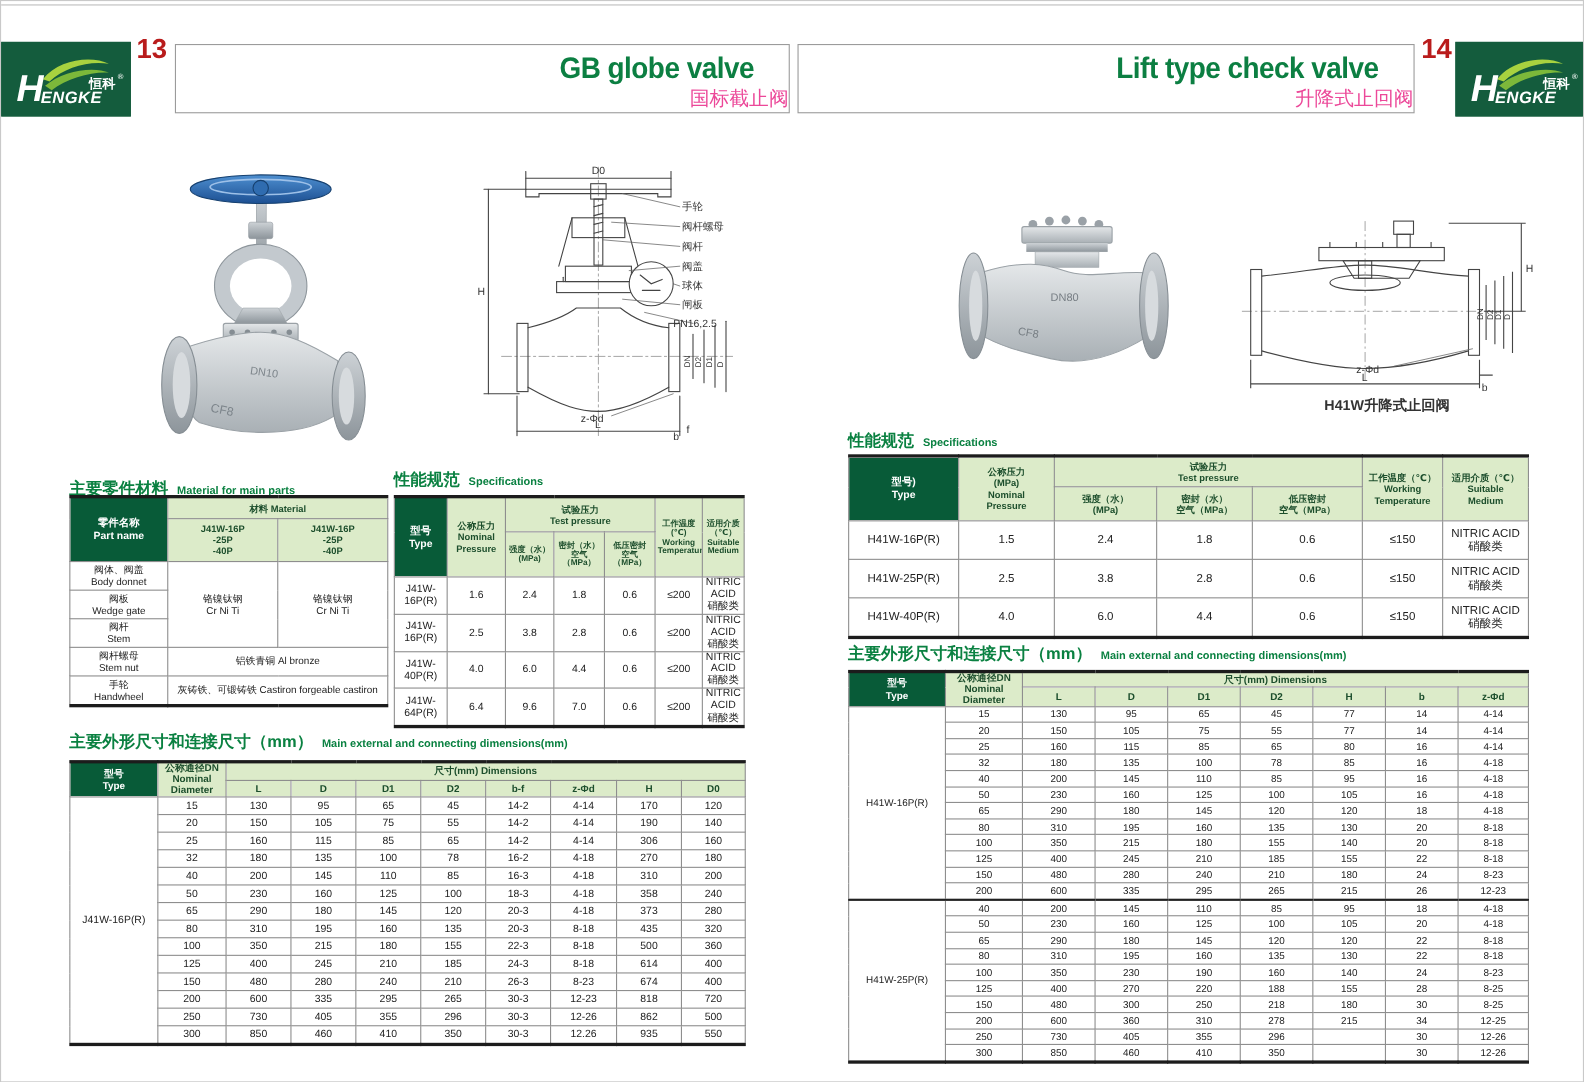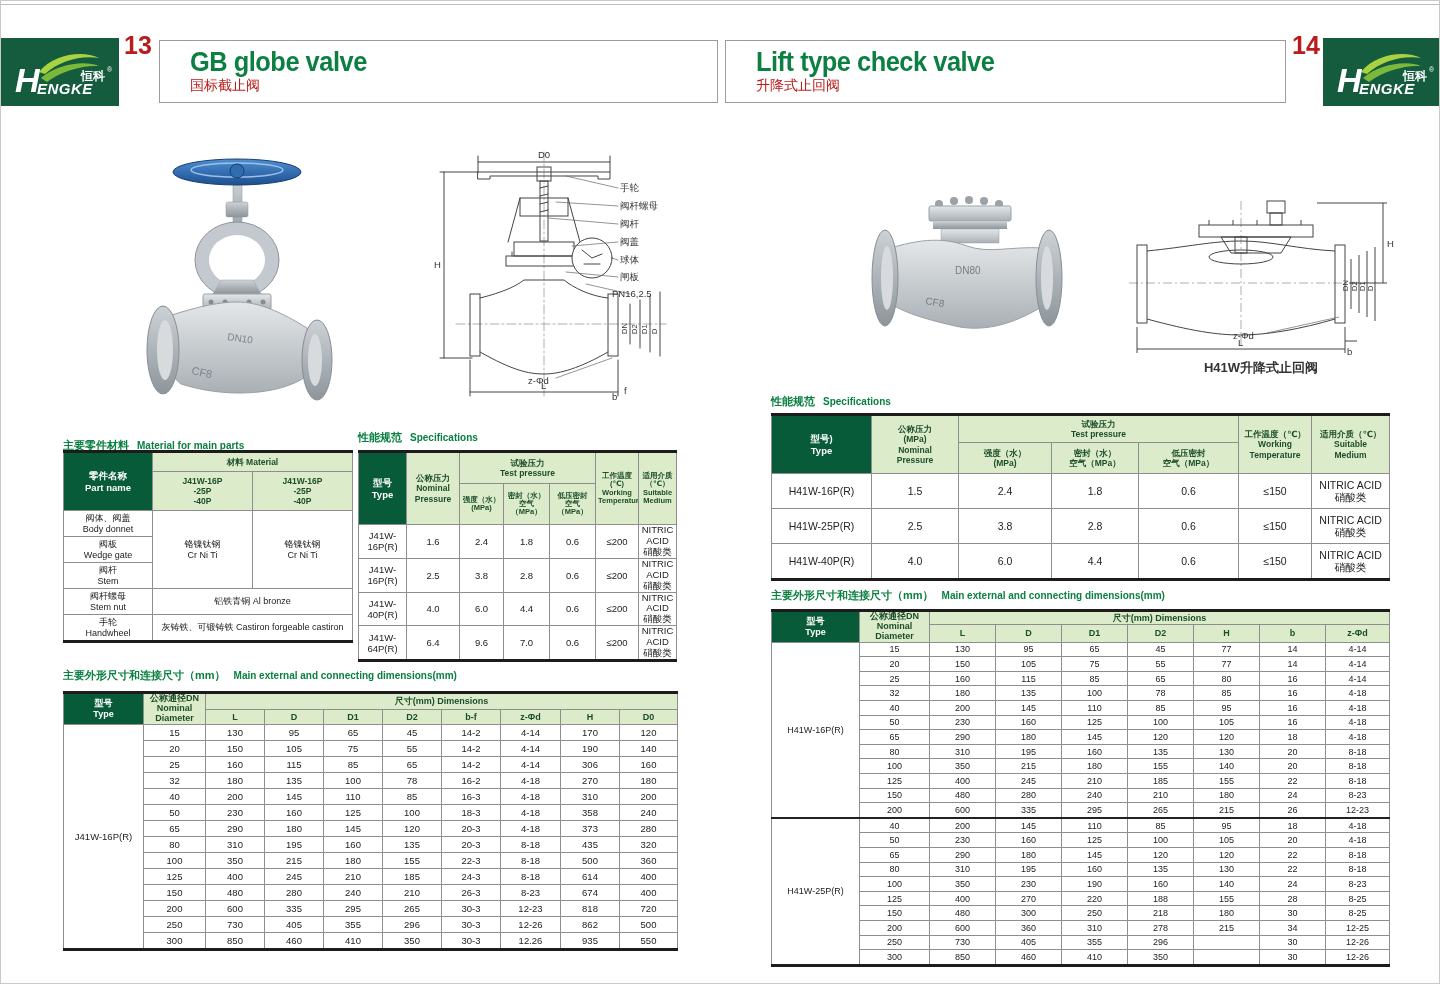--- a/index.html
+++ b/index.html
@@ -4,26 +4,26 @@
 <style>
   html,body{margin:0;padding:0;background:#fff;}
   body{width:1440px;height:984px;font-family:"Liberation Sans","DejaVu Sans",sans-serif;-webkit-font-smoothing:antialiased;}
   .page{position:relative;width:1440px;height:984px;background:#fff;border:1px solid #c9c9c9;box-sizing:border-box;overflow:hidden;}
   .topline{position:absolute;top:3px;left:0;width:100%;height:1px;background:#bdbdbd;}
   .abs{position:absolute;}
   .pre{white-space:pre-line;}
   
   .logo-box{width:118px;height:68px;background:#145c3d;}
   .pagenum{font-size:25px;font-weight:bold;color:#b91c1c;line-height:1;}
-  .banner{height:63px;background:#fff;border:1px solid #9b9b9b;box-sizing:border-box;padding:7px 0 0 30px;}
+  .banner{height:63px;background:#fff;border:1px solid #9b9b9b;box-sizing:border-box;padding:7px 0 0 30px;text-align:right;}
   .t-en{font-size:27px;font-weight:bold;color:#0c7f42;letter-spacing:-0.5px;line-height:1.05;transform:scaleX(0.94);transform-origin:left;}
-  .t-cn{font-size:14px;color:#b91c1c;margin-top:1px;}
+  .t-cn{font-size:18px;color:#ec4899;margin-top:1px;}
   
   .sec{color:#0a8141;font-weight:bold;white-space:nowrap;}
-  .sec .cn{font-size:11px;}
+  .sec .cn{font-size:15px;}
   .sec .en{font-size:10px;margin-left:8px;}
   
   table.tbl{border-collapse:collapse;table-layout:fixed;background:#fff;
     border-top:3px solid #1c1c1c;border-bottom:3px solid #1c1c1c;}
   .tbl th,.tbl td{border:1px solid #8e8e8e;text-align:center;vertical-align:middle;padding:0 2px;overflow:hidden;}
   .tbl th{background:#dcebc9;color:#1c4e2c;font-weight:bold;font-size:8.5px;line-height:1.2;}
   .tbl th.dk{background:#085b38;color:#ffffff;font-size:9.5px;}
   .tbl td{color:#222;background:#fff;}
   .sm{font-size:7.5px;line-height:1.15;}
   #mat-table td{height:25px;font-size:9px;line-height:1.15;}

